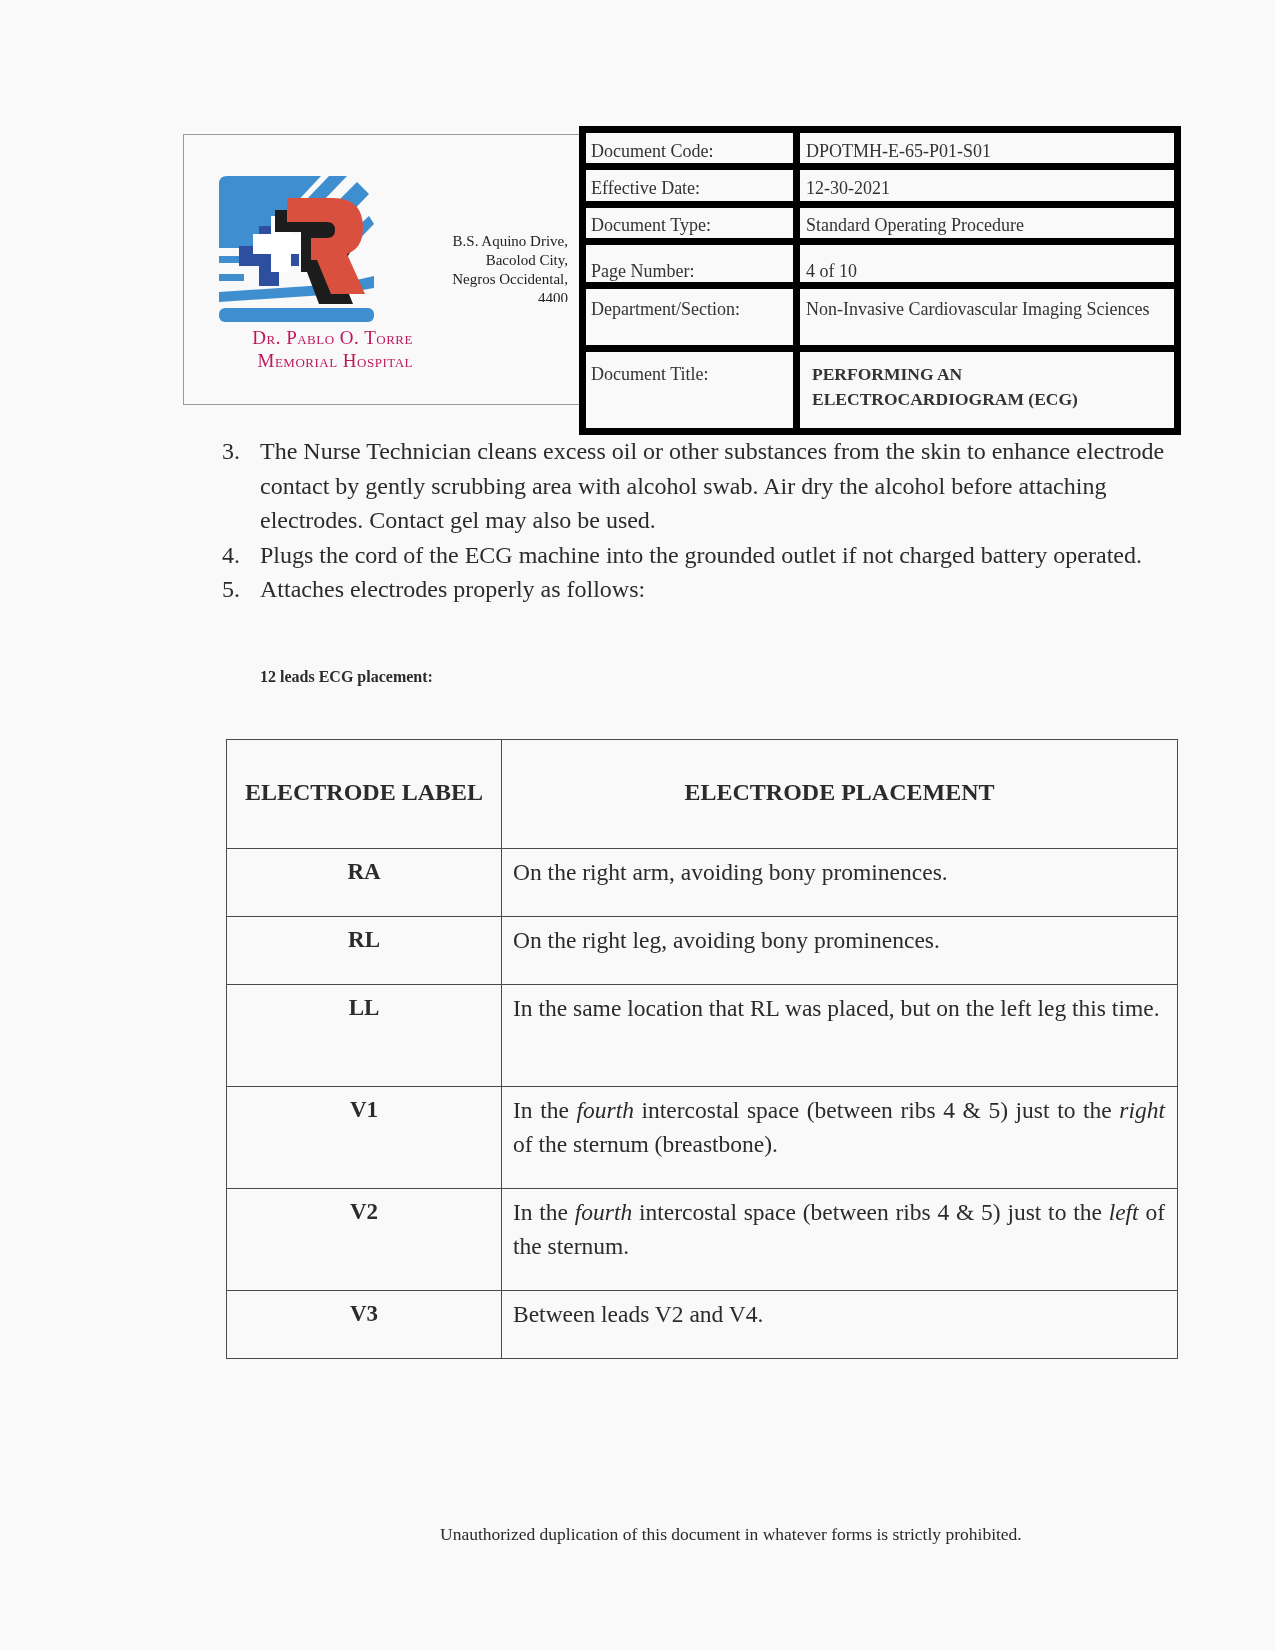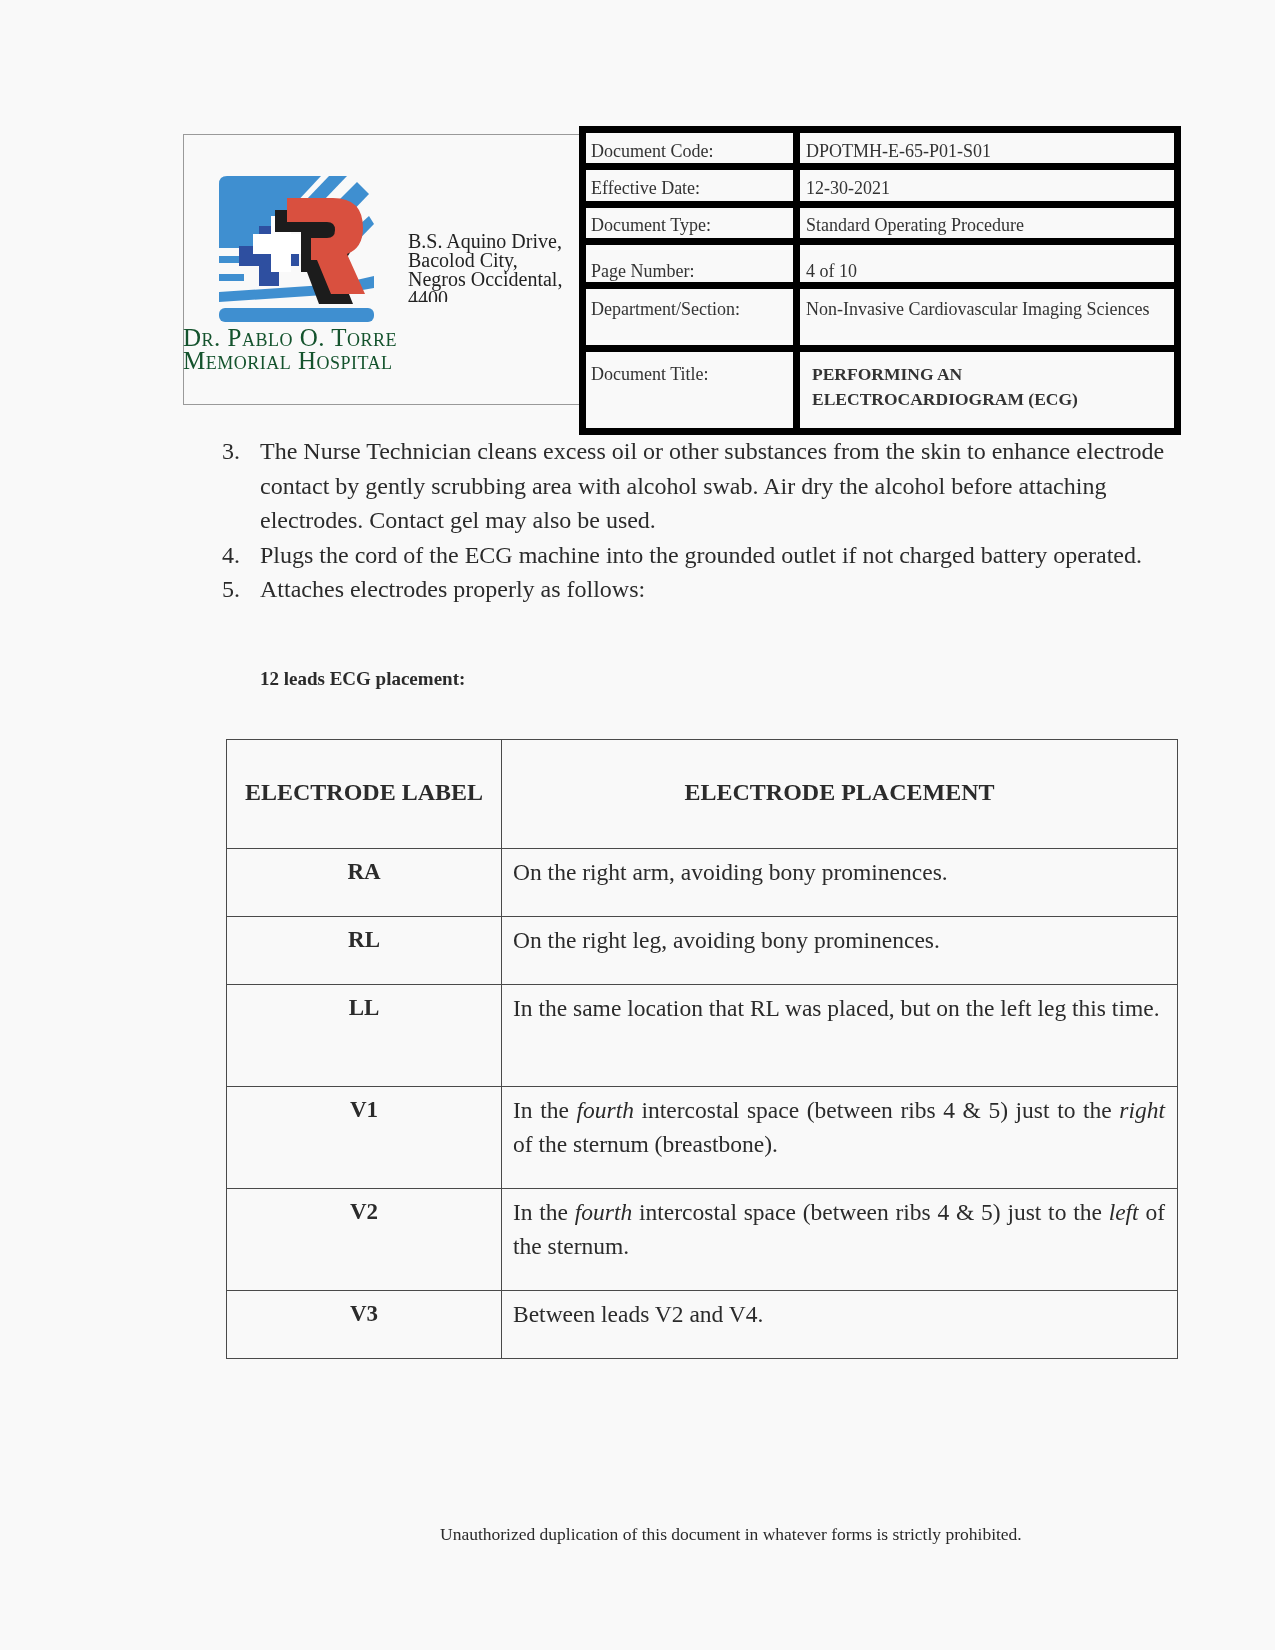--- a/index.html
+++ b/index.html
@@ -11,27 +11,27 @@
   }
   .abs { position: absolute; }
 
   
   .hdr-left {
     left: 183px; top: 134px; width: 396px; height: 271px;
     border: 1px solid #9a9a9a; border-right: none; box-sizing: border-box;
   }
   .logo { left: 219px; top: 176px; width: 155px; height: 150px; }
   .hosp-name {
-    left: 183px; top: 326px; width: 230px; text-align: left;
-    font-size: 25px; line-height: 23px; letter-spacing: 0.5px; color: #14532d;
+    left: 183px; top: 326px; width: 230px; text-align: right;
+    font-size: 19px; line-height: 23px; letter-spacing: 0.5px; color: #be185d;
     font-variant: small-caps;
   }
   .address {
-    left: 408px; top: 232px; width: 160px; text-align: left;
-    font-size: 20px; line-height: 19px; color: #222;
+    left: 408px; top: 232px; width: 160px; text-align: right;
+    font-size: 15px; line-height: 19px; color: #222;
     height: 70px; overflow: hidden;
   }
   .meta-table {
     left: 579px; top: 126px; width: 602px;
     border-collapse: collapse; font-size: 18px; color: #333;
   }
   .meta-table td {
     border: 7px solid #000000; padding: 0 6px; vertical-align: top;
   }
   .meta-table td.k { width: 214px; padding-left: 5px; }
@@ -45,21 +45,21 @@
 
   
   .steps {
     left: 222px; top: 434px; width: 960px;
     font-size: 24px; line-height: 34.5px; color: #2b2b2b;
     margin: 0; padding: 0; list-style: none;
   }
   .steps li { position: relative; padding-left: 38px; }
   .steps li .num { position: absolute; left: 0; top: 0; }
   .subhead {
-    left: 260px; top: 668px; font-size: 19px; font-weight: bold; color: #2b2b2b;
+    left: 260px; top: 668px; font-size: 16px; font-weight: bold; color: #2b2b2b;
   }
 
   
   .etable {
     left: 226px; top: 739px; width: 952px;
     border-collapse: collapse; color: #2b2b2b;
   }
   .etable th, .etable td { border: 1.5px solid #4a4a4a; vertical-align: top; }
   .etable th {
     height: 103px; font-size: 24px; font-weight: bold; text-align: center;

